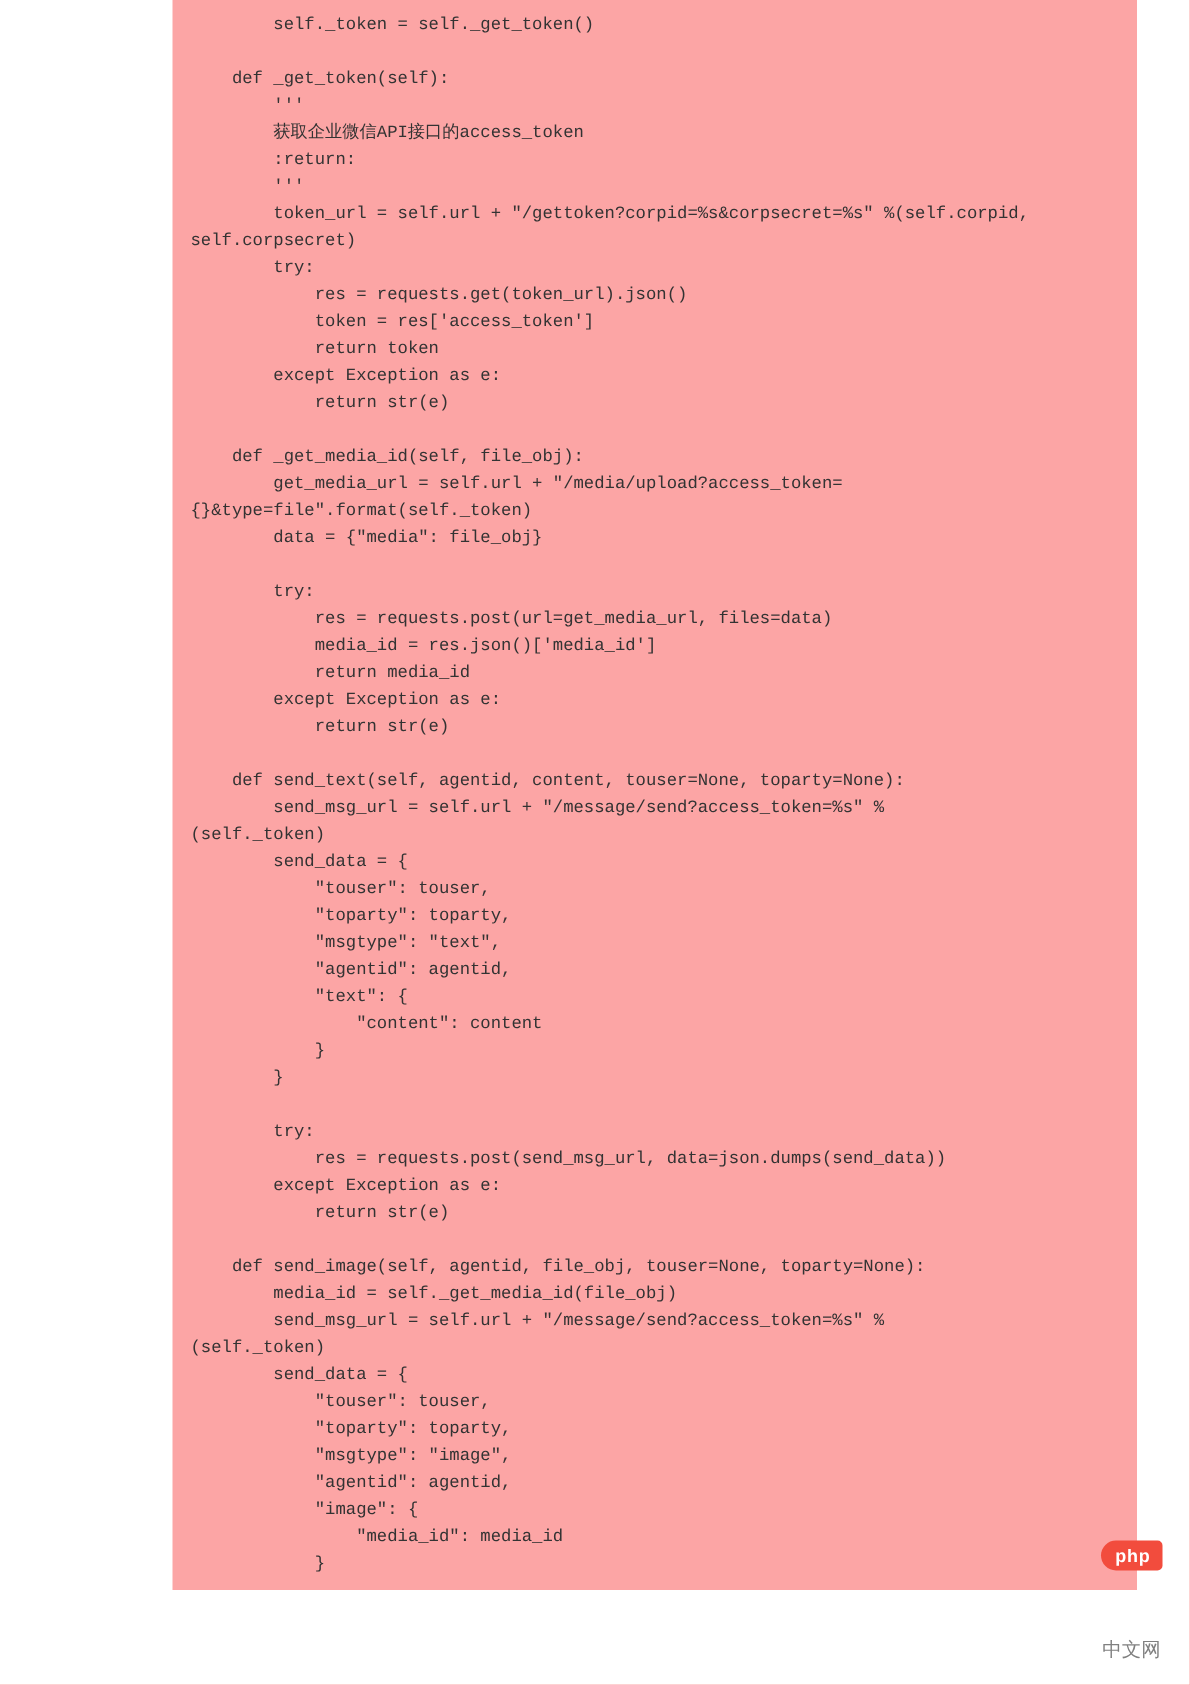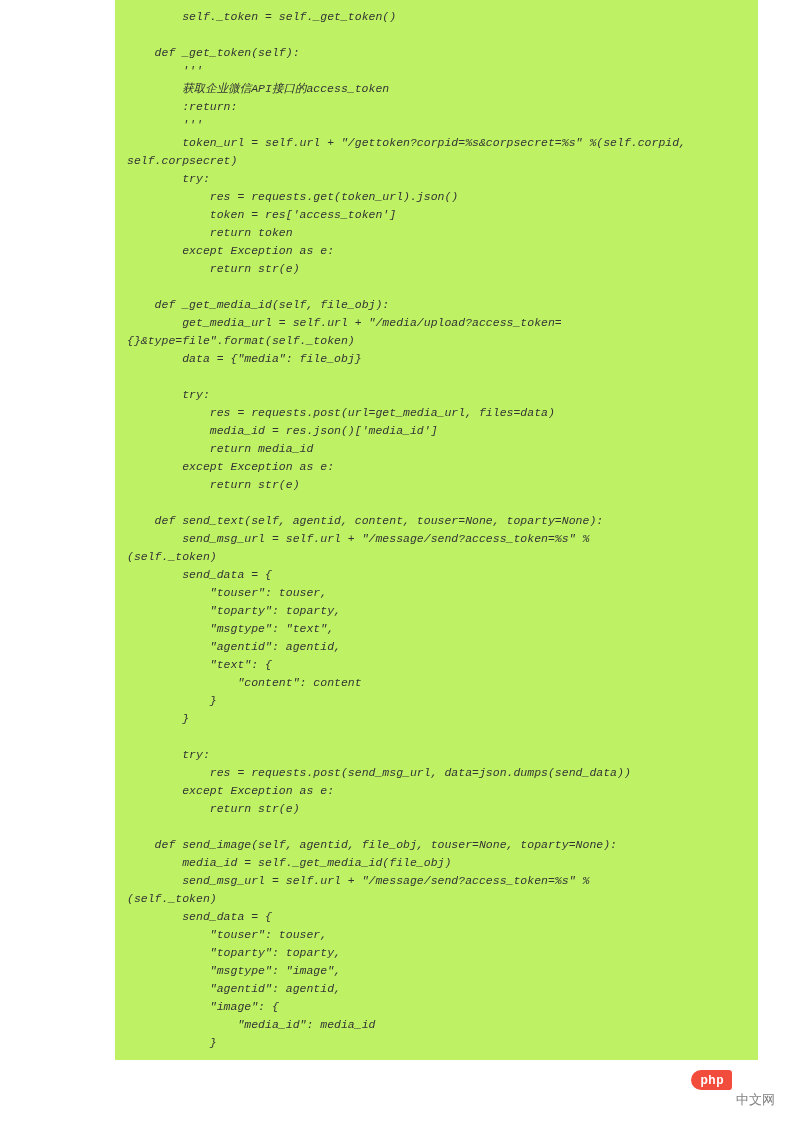--- a/index.html
+++ b/index.html
@@ -5,38 +5,38 @@
   * { margin: 0; padding: 0; box-sizing: border-box; }
   body {
     background: #ffffff;
     font-family: Arial, sans-serif;
     width: 793px;
     height: 1123px;
     position: relative;
     overflow: hidden;
   }
   .code-block {
-    background: #bef264;
+    background: #fca5a5;
     margin: 0 35px 0 115px;
     padding: 8px 12px;
     font-family: "Courier New", Courier, monospace;
     font-size: 11.5px;
     line-height: 18px;
     color: #333333;
     white-space: pre;
     overflow: hidden;
-    font-style: italic;
   }
   .watermark {
     position: absolute;
     bottom: 14px;
     right: 18px;
     display: flex;
     align-items: center;
     gap: 4px;
+    flex-direction: column;
   }
   .php-badge {
     background: #f24c3d;
     color: #ffffff;
     font-weight: bold;
     font-size: 12px;
     padding: 3px 8px 3px 10px;
     border-radius: 12px 4px 4px 12px;
     font-family: Arial, sans-serif;
     letter-spacing: 0.5px;

